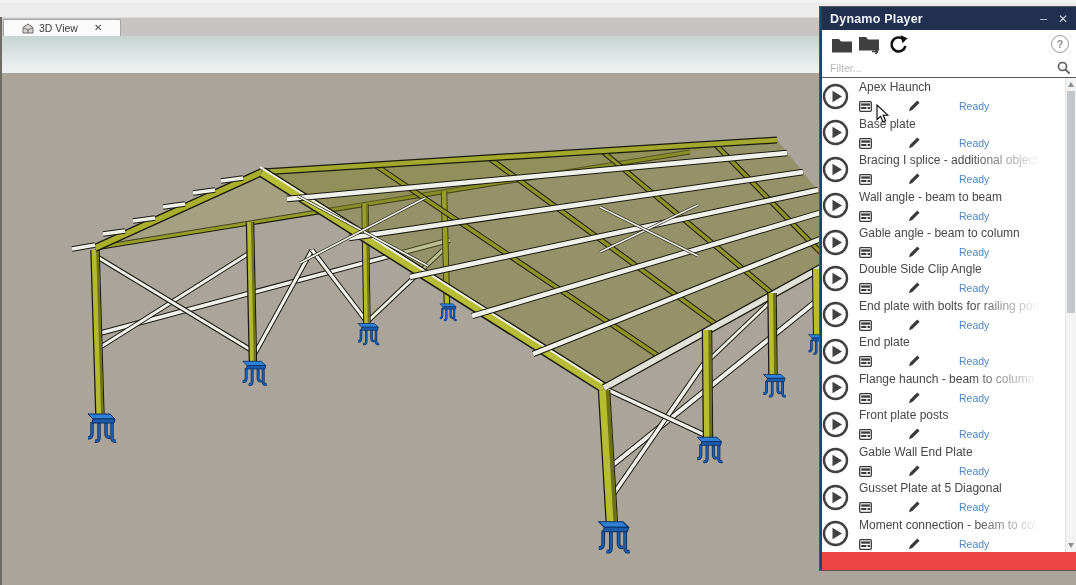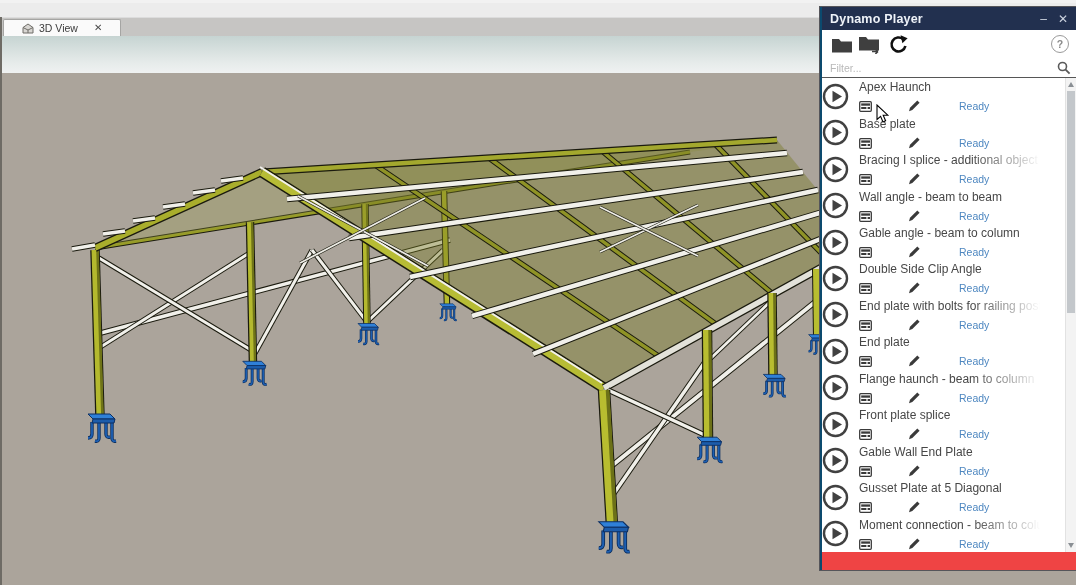--- a/index.html
+++ b/index.html
@@ -551,21 +551,21 @@
   </div>
 
   <div class="script-row">
     <span class="play-btn">
       <svg width="27" height="27" viewBox="0 0 27 27">
         <circle cx="13.5" cy="13.5" r="11.5" fill="#ffffff" stroke="#414141" stroke-width="2.4"></circle>
         <polygon points="10.5,7.8 20,13.5 10.5,19.2" fill="#414141"></polygon>
       </svg>
     </span>
     <span class="script-text">
-      <span class="script-name">Front plate splice</span>
+      <span class="script-name">Front plate posts</span>
       <span class="script-meta">
         <span class="meta-btn">
           <svg width="13" height="11" viewBox="0 0 13 11">
             <rect x="0.7" y="0.7" width="11.6" height="9.6" rx="1" fill="none" stroke="#3a3a3a" stroke-width="1.3"></rect>
             <rect x="2.2" y="2.4" width="8.8" height="2.3" fill="#3a3a3a"></rect>
             <rect x="2.2" y="6" width="5.2" height="2" fill="#3a3a3a"></rect>
             <rect x="8.6" y="6" width="2.4" height="2" fill="#3a3a3a"></rect>
           </svg>
         </span>
         <span class="meta-btn">

